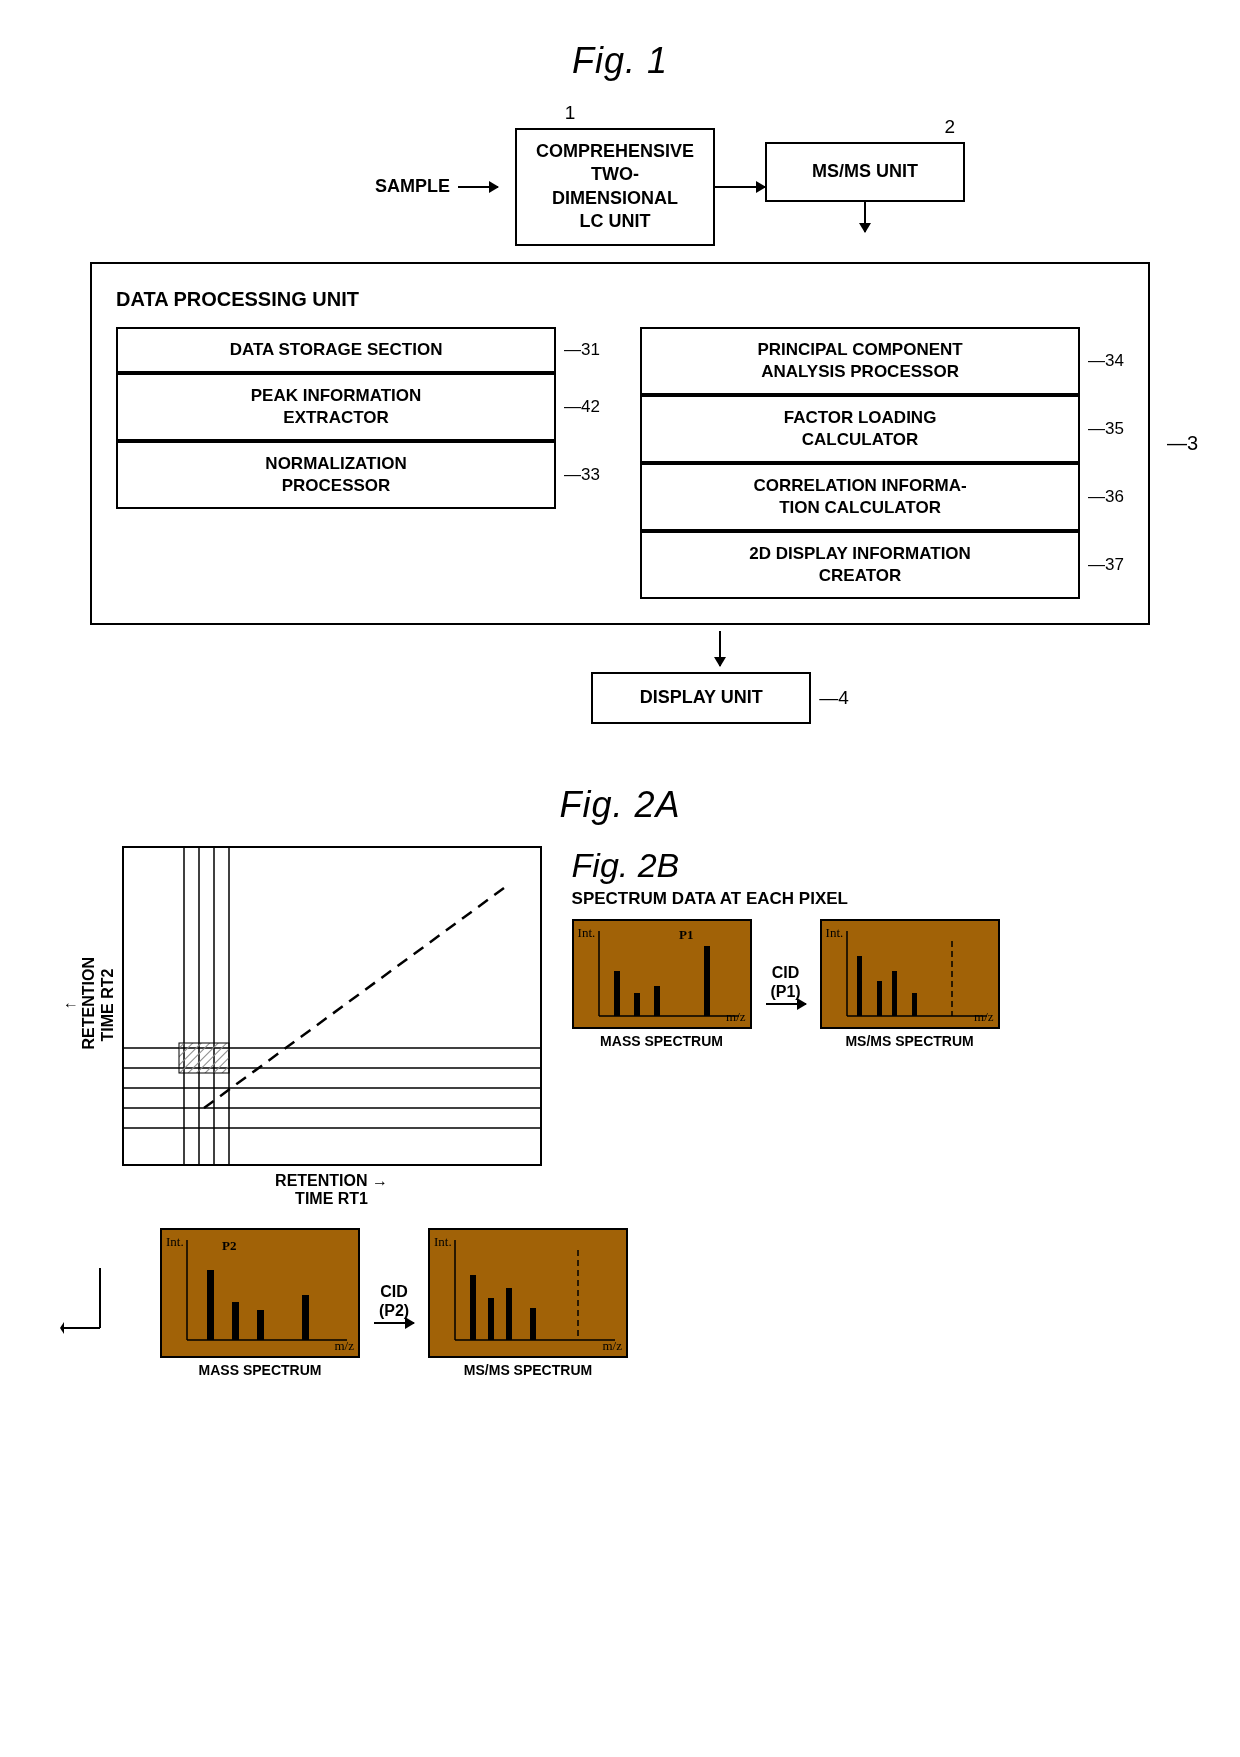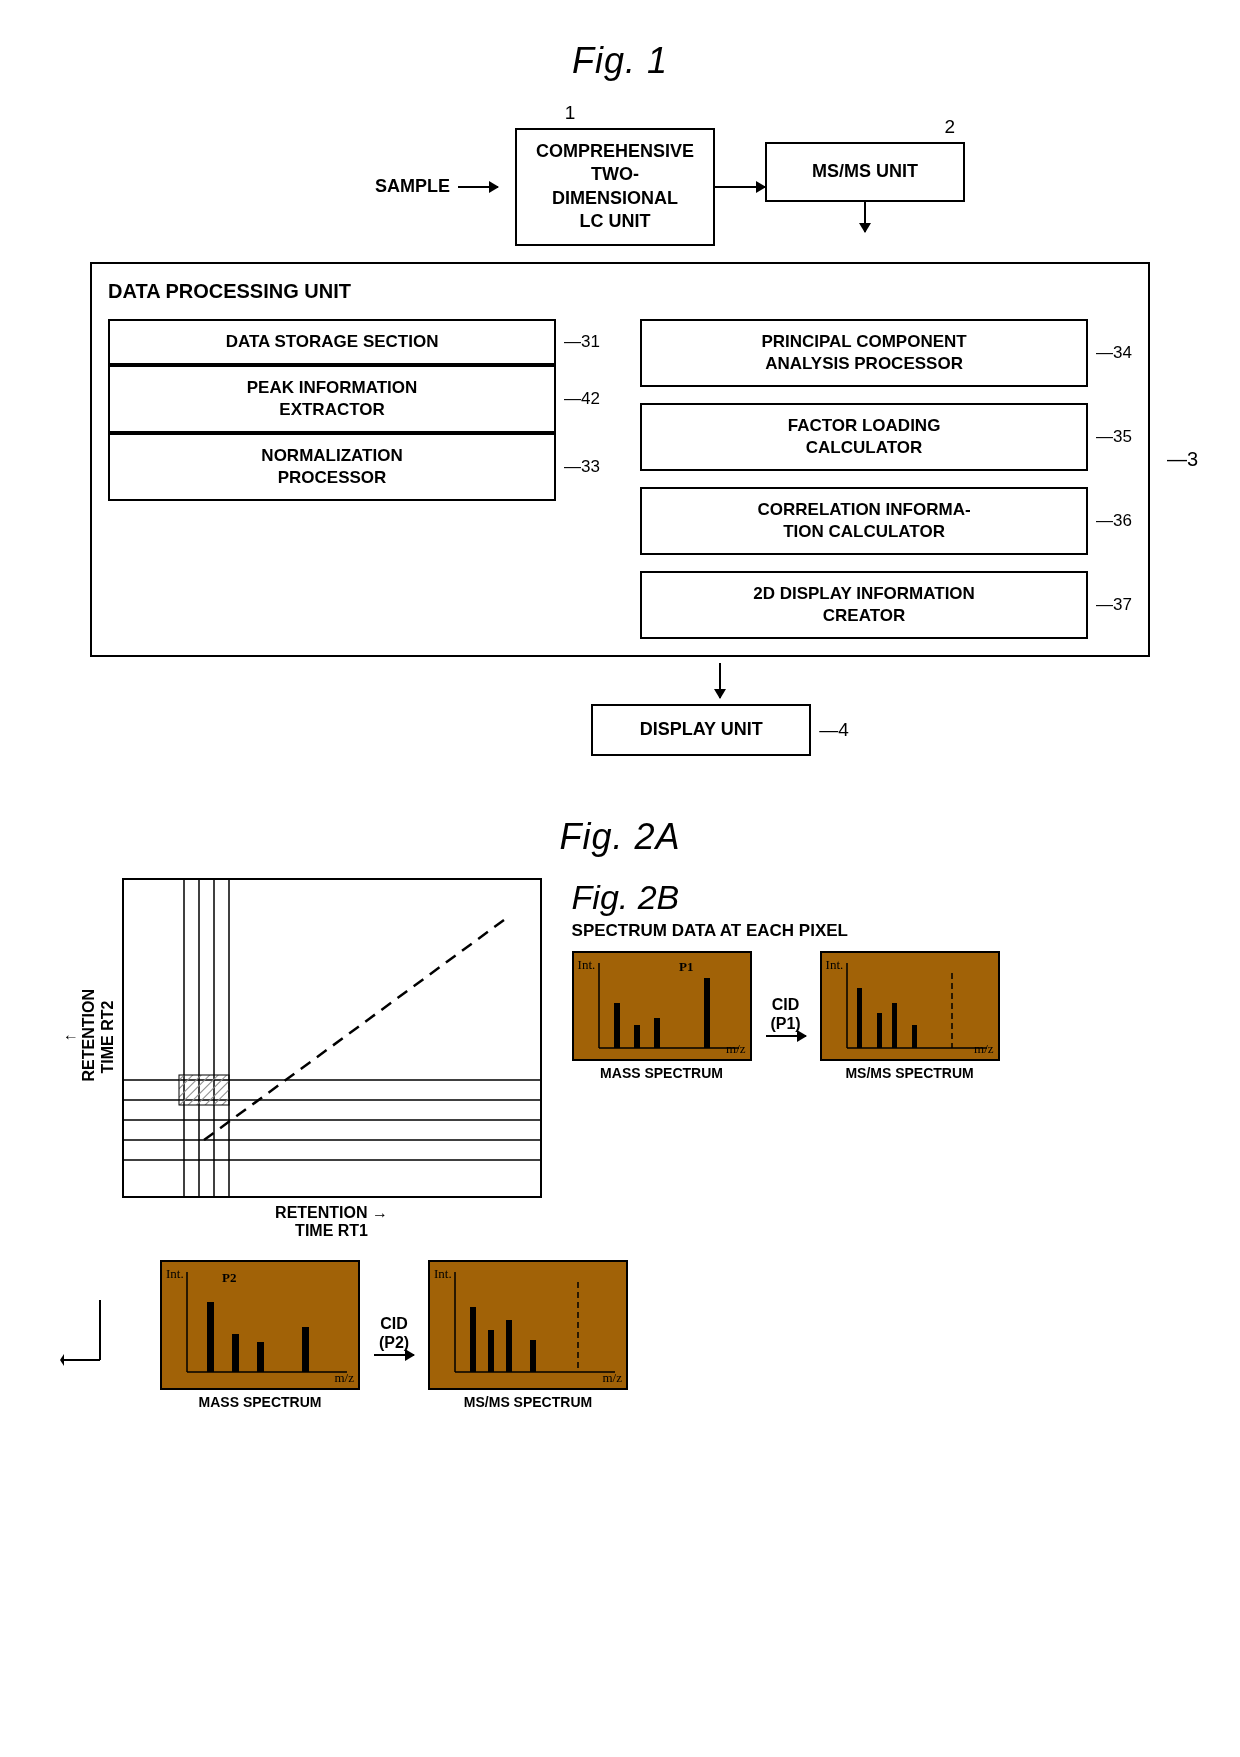--- a/index.html
+++ b/index.html
@@ -56,21 +56,21 @@
       width: 200px;
       min-height: 60px;
       display: flex;
       align-items: center;
       justify-content: center;
     }
 
     
     .dpu-outer {
       border: 2px solid #000;
-      padding: 16px;
+      padding: 24px;
       position: relative;
       margin-top: 10px;
     }
 
     .dpu-label {
       font-size: 20px;
       font-weight: bold;
       text-align: left;
       margin-bottom: 16px;
     }
@@ -84,21 +84,21 @@
       flex: 1;
       display: flex;
       flex-direction: column;
       gap: 0;
     }
 
     .dpu-right {
       flex: 1;
       display: flex;
       flex-direction: column;
-      gap: 16px;
+      gap: 0;
     }
 
     .dpu-box-row {
       display: flex;
       align-items: center;
       position: relative;
     }
 
     .dpu-box {
       border: 2px solid #000;

